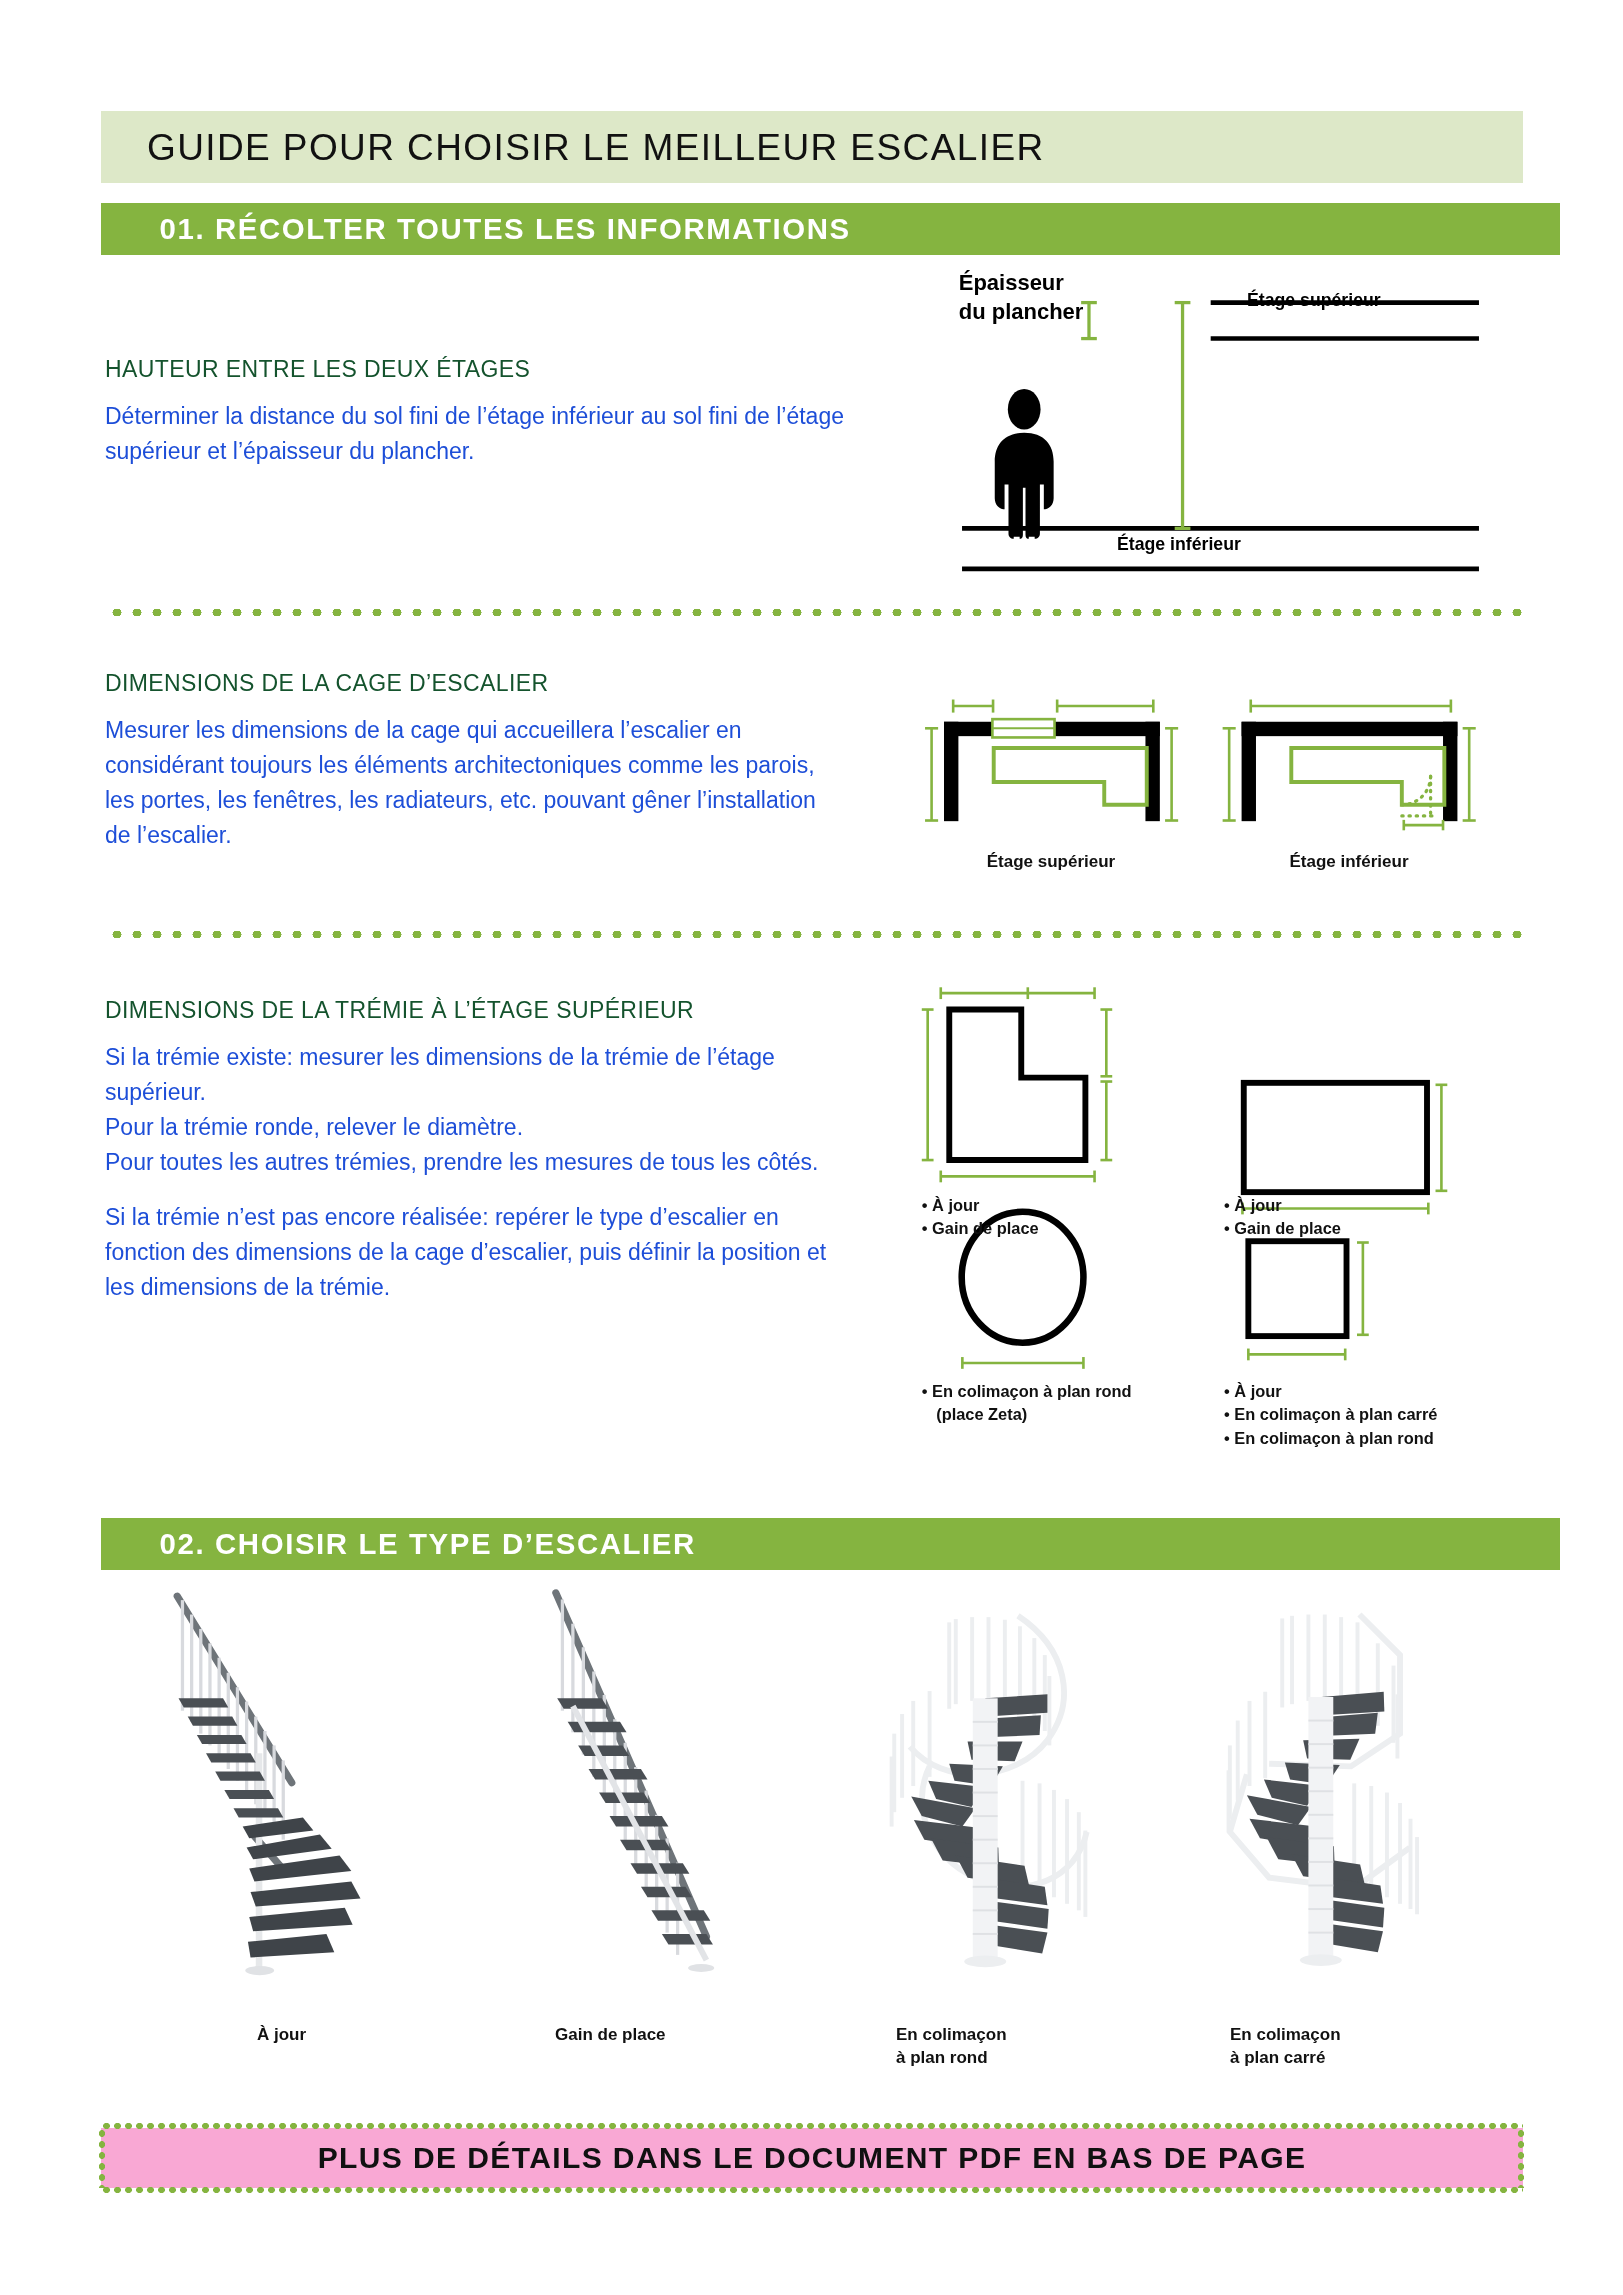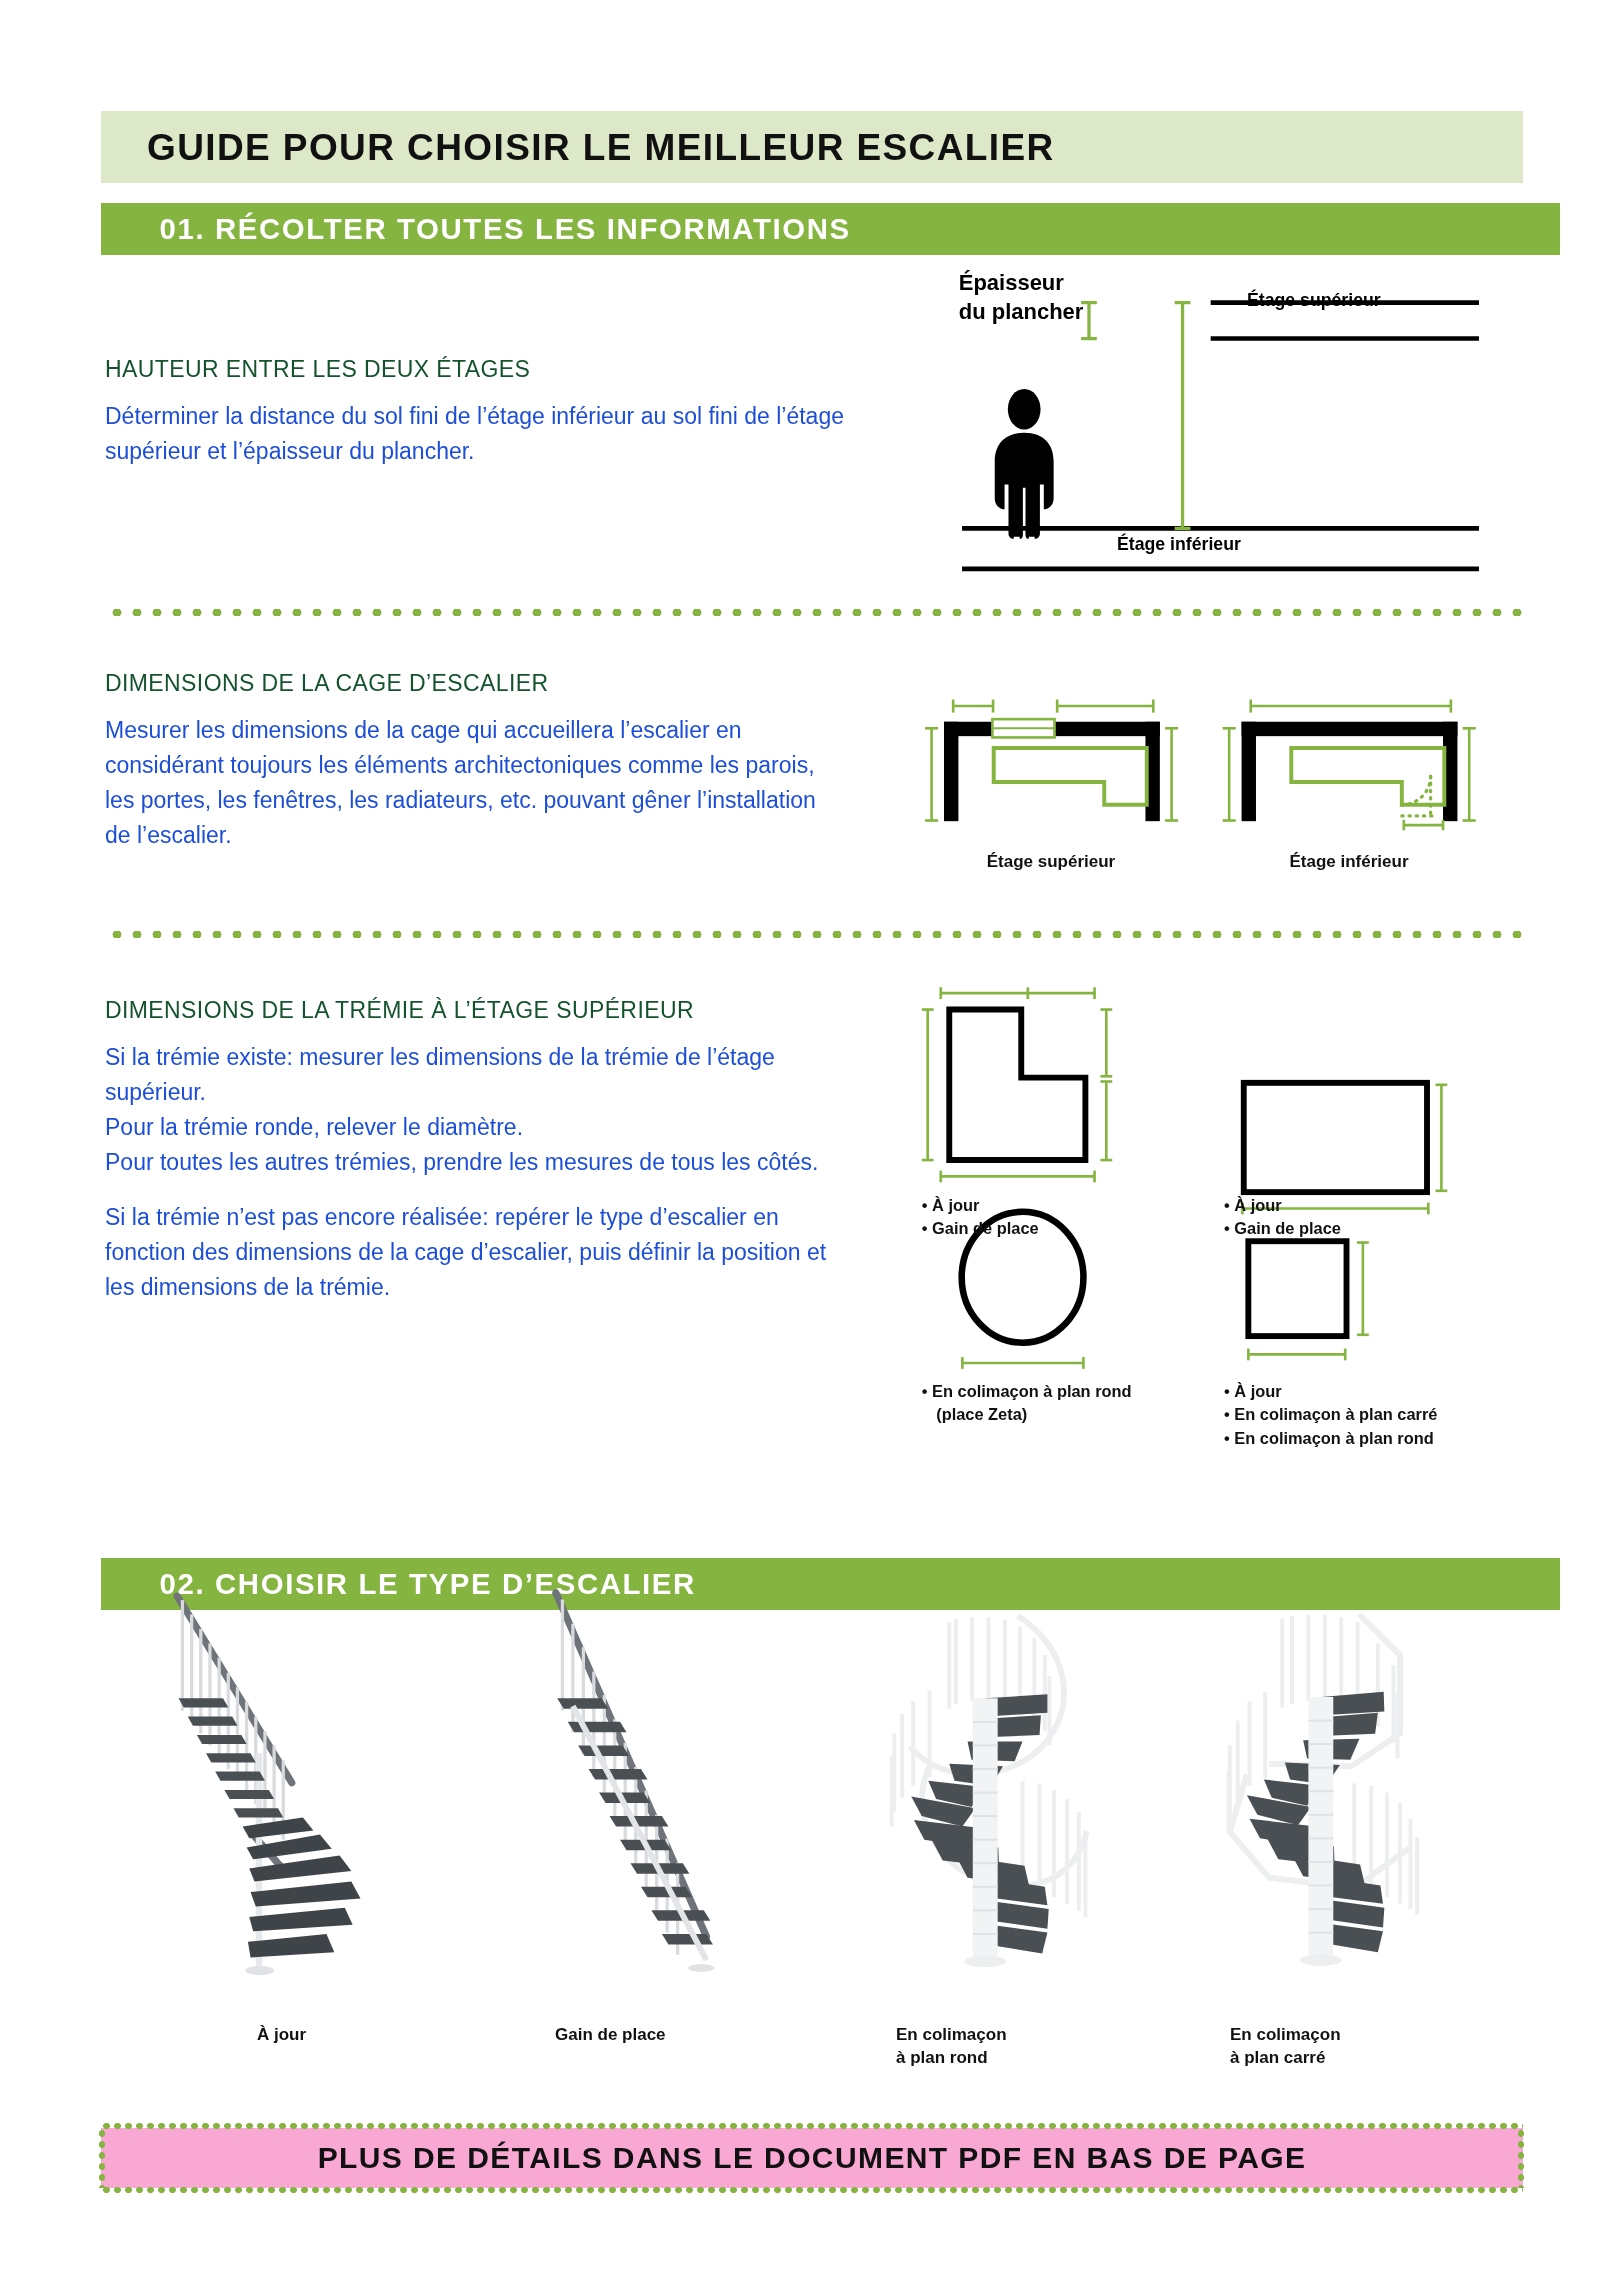--- a/index.html
+++ b/index.html
@@ -9,33 +9,33 @@
     -webkit-font-smoothing:antialiased;
   }
   .page{position:absolute;inset:0;}
 
   
   .title-banner{
     position:absolute;left:101px;top:111px;width:1422px;height:72px;
     background:#dde8c8;display:flex;align-items:center;
   }
   .title-banner .txt{
-    margin-left:46px;font-size:37px;font-weight:bold;letter-spacing:1.4px;
+    margin-left:46px;font-size:37px;font-weight:normal;letter-spacing:1.4px;
     color:#111;line-height:1;
   }
   .sec-banner{
     position:absolute;left:101px;width:1422px;height:52px;
     background:#85b440;display:flex;align-items:center;padding-left:37px;
   }
   .sec-banner .txt{
     margin-left:21.6px;font-size:29.4px;font-weight:bold;letter-spacing:1.6px;
     color:#fff;line-height:1;
   }
   #sec01{top:203px;}
-  #sec02{top:1518px;margin-top:40px;}
+  #sec02{top:1518px;}
 
   .footer-banner{
     position:absolute;left:101px;top:2128px;width:1422px;height:60px;
     background:#f9a8d4;display:flex;align-items:center;justify-content:center;
     box-sizing:border-box;
   }
   .footer-banner .txt{
     font-size:30px;font-weight:bold;letter-spacing:1.4px;color:#111;line-height:1;
   }
   .footer-dots-top,.footer-dots-bottom{

